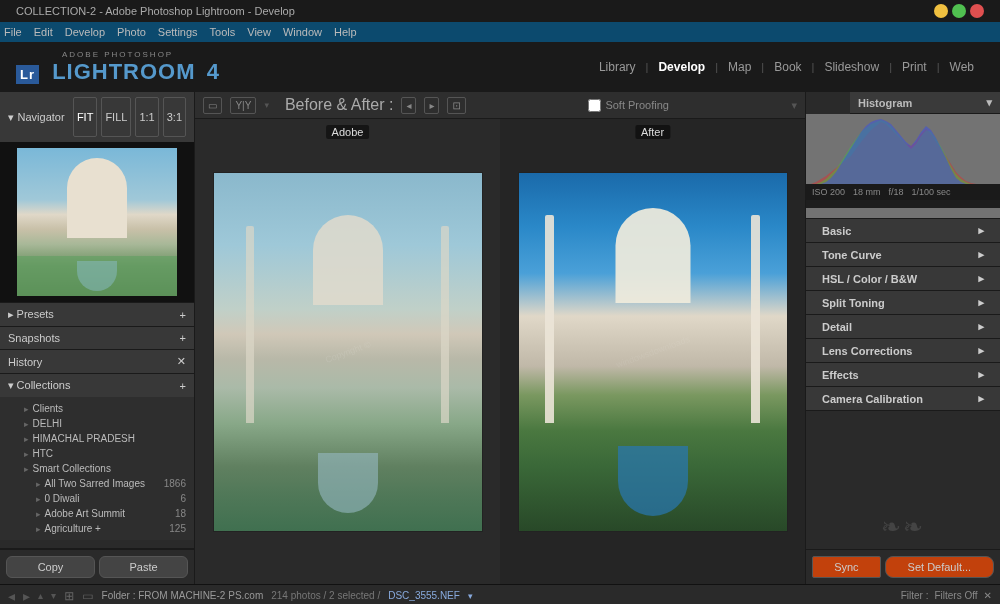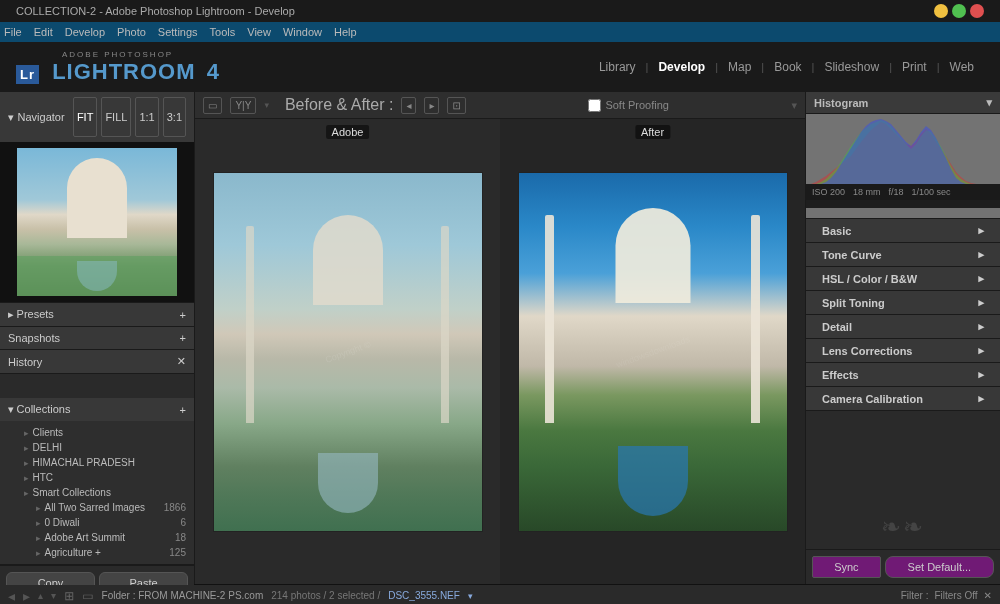--- a/index.html
+++ b/index.html
@@ -71,34 +71,34 @@
 
     
     .taj-before { width: 270px; height: 360px; background: linear-gradient(180deg, #7ab0c8 0%, #a8c8d8 30%, #c8d8d0 45%, #b8c8b0 60%, #98a890 75%, #88a880 100%); position: relative; border: 1px solid #222; }
     
     .taj-after { width: 270px; height: 360px; background: linear-gradient(180deg, #2a7abf 0%, #4a9ad8 25%, #e8e0d0 40%, #d0c8b8 55%, #6a9060 70%, #3a6840 85%, #2a5830 100%); position: relative; border: 1px solid #222; }
 
     
     #right-panel { width: 195px; background: #2a2a2a; border-left: 1px solid #1a1a1a; display: flex; flex-direction: column; }
 
     
-    #histogram-header { background: #3a3a3a; padding: 4px 8px; display: flex; align-items: center; justify-content: space-between; border-bottom: 1px solid #1a1a1a; }
+    #histogram-header { background: #3a3a3a; padding: 4px 8px; display: flex; align-items: center; justify-content: space-between; border-bottom: 1px solid #1a1a1a; margin-left: 44px; }
     #histogram-header span { color: #bbb; font-size: 11px; font-weight: bold; }
     #histogram-area { height: 104px; background: #737373; position: relative; overflow: hidden; }
     #hist-info { padding: 3px 6px; background: #1a1a1a; display: flex; gap: 8px; font-size: 9px; color: #888; }
 
     
     .right-section { border-bottom: 1px solid #1a1a1a; }
     .right-section-header { background: #383838; padding: 5px 16px; display: flex; align-items: center; justify-content: space-between; cursor: pointer; }
     .right-section-header span { color: #ccc; font-size: 11px; font-weight: bold; }
     .right-arrow { color: #888; font-size: 9px; }
 
     
     #right-bottom { display: flex; gap: 4px; padding: 6px; background: #2a2a2a; border-top: 1px solid #1a1a1a; margin-top: auto; }
-    .sync-btn { flex: 1; background: #701a75; border: 1px solid #555; color: #ccc; padding: 4px 8px; text-align: center; border-radius: 2px; cursor: pointer; font-size: 11px; }
+    .sync-btn { flex: 1; background: #c2410c; border: 1px solid #555; color: #ccc; padding: 4px 8px; text-align: center; border-radius: 2px; cursor: pointer; font-size: 11px; }
 
     
     #filmstrip { height: 80px; background: #1a1a1a; border-top: 1px solid #111; display: flex; flex-direction: column; }
     #filmstrip-bar { height: 22px; background: #2a2a2a; display: flex; align-items: center; padding: 0 8px; gap: 8px; border-bottom: 1px solid #111; }
     #filmstrip-bar span { color: #888; font-size: 10px; }
     .filter-area { margin-left: auto; display: flex; align-items: center; gap: 6px; }
     .filter-label { color: #777; font-size: 10px; }
     .filter-val { color: #aaa; font-size: 10px; }
 
     
@@ -200,21 +200,21 @@
       </div>
     </div>
 
     <div class="panel-section">
       <div class="panel-section-header">
         <span style="display:flex;align-items:center;gap:4px;">History</span>
         <span>✕</span>
       </div>
     </div>
 
-    <div class="panel-section" style="flex:1;margin-top:24px;">
+    <div class="panel-section" style="flex:1;">
       <div class="panel-section-header">
         <span>
           <span>▾ </span>
           <span>Collections</span>
         </span>
         <span>+</span>
       </div>
       <div class="panel-section-content">
 
         <div class="collection-item coll-indent">

